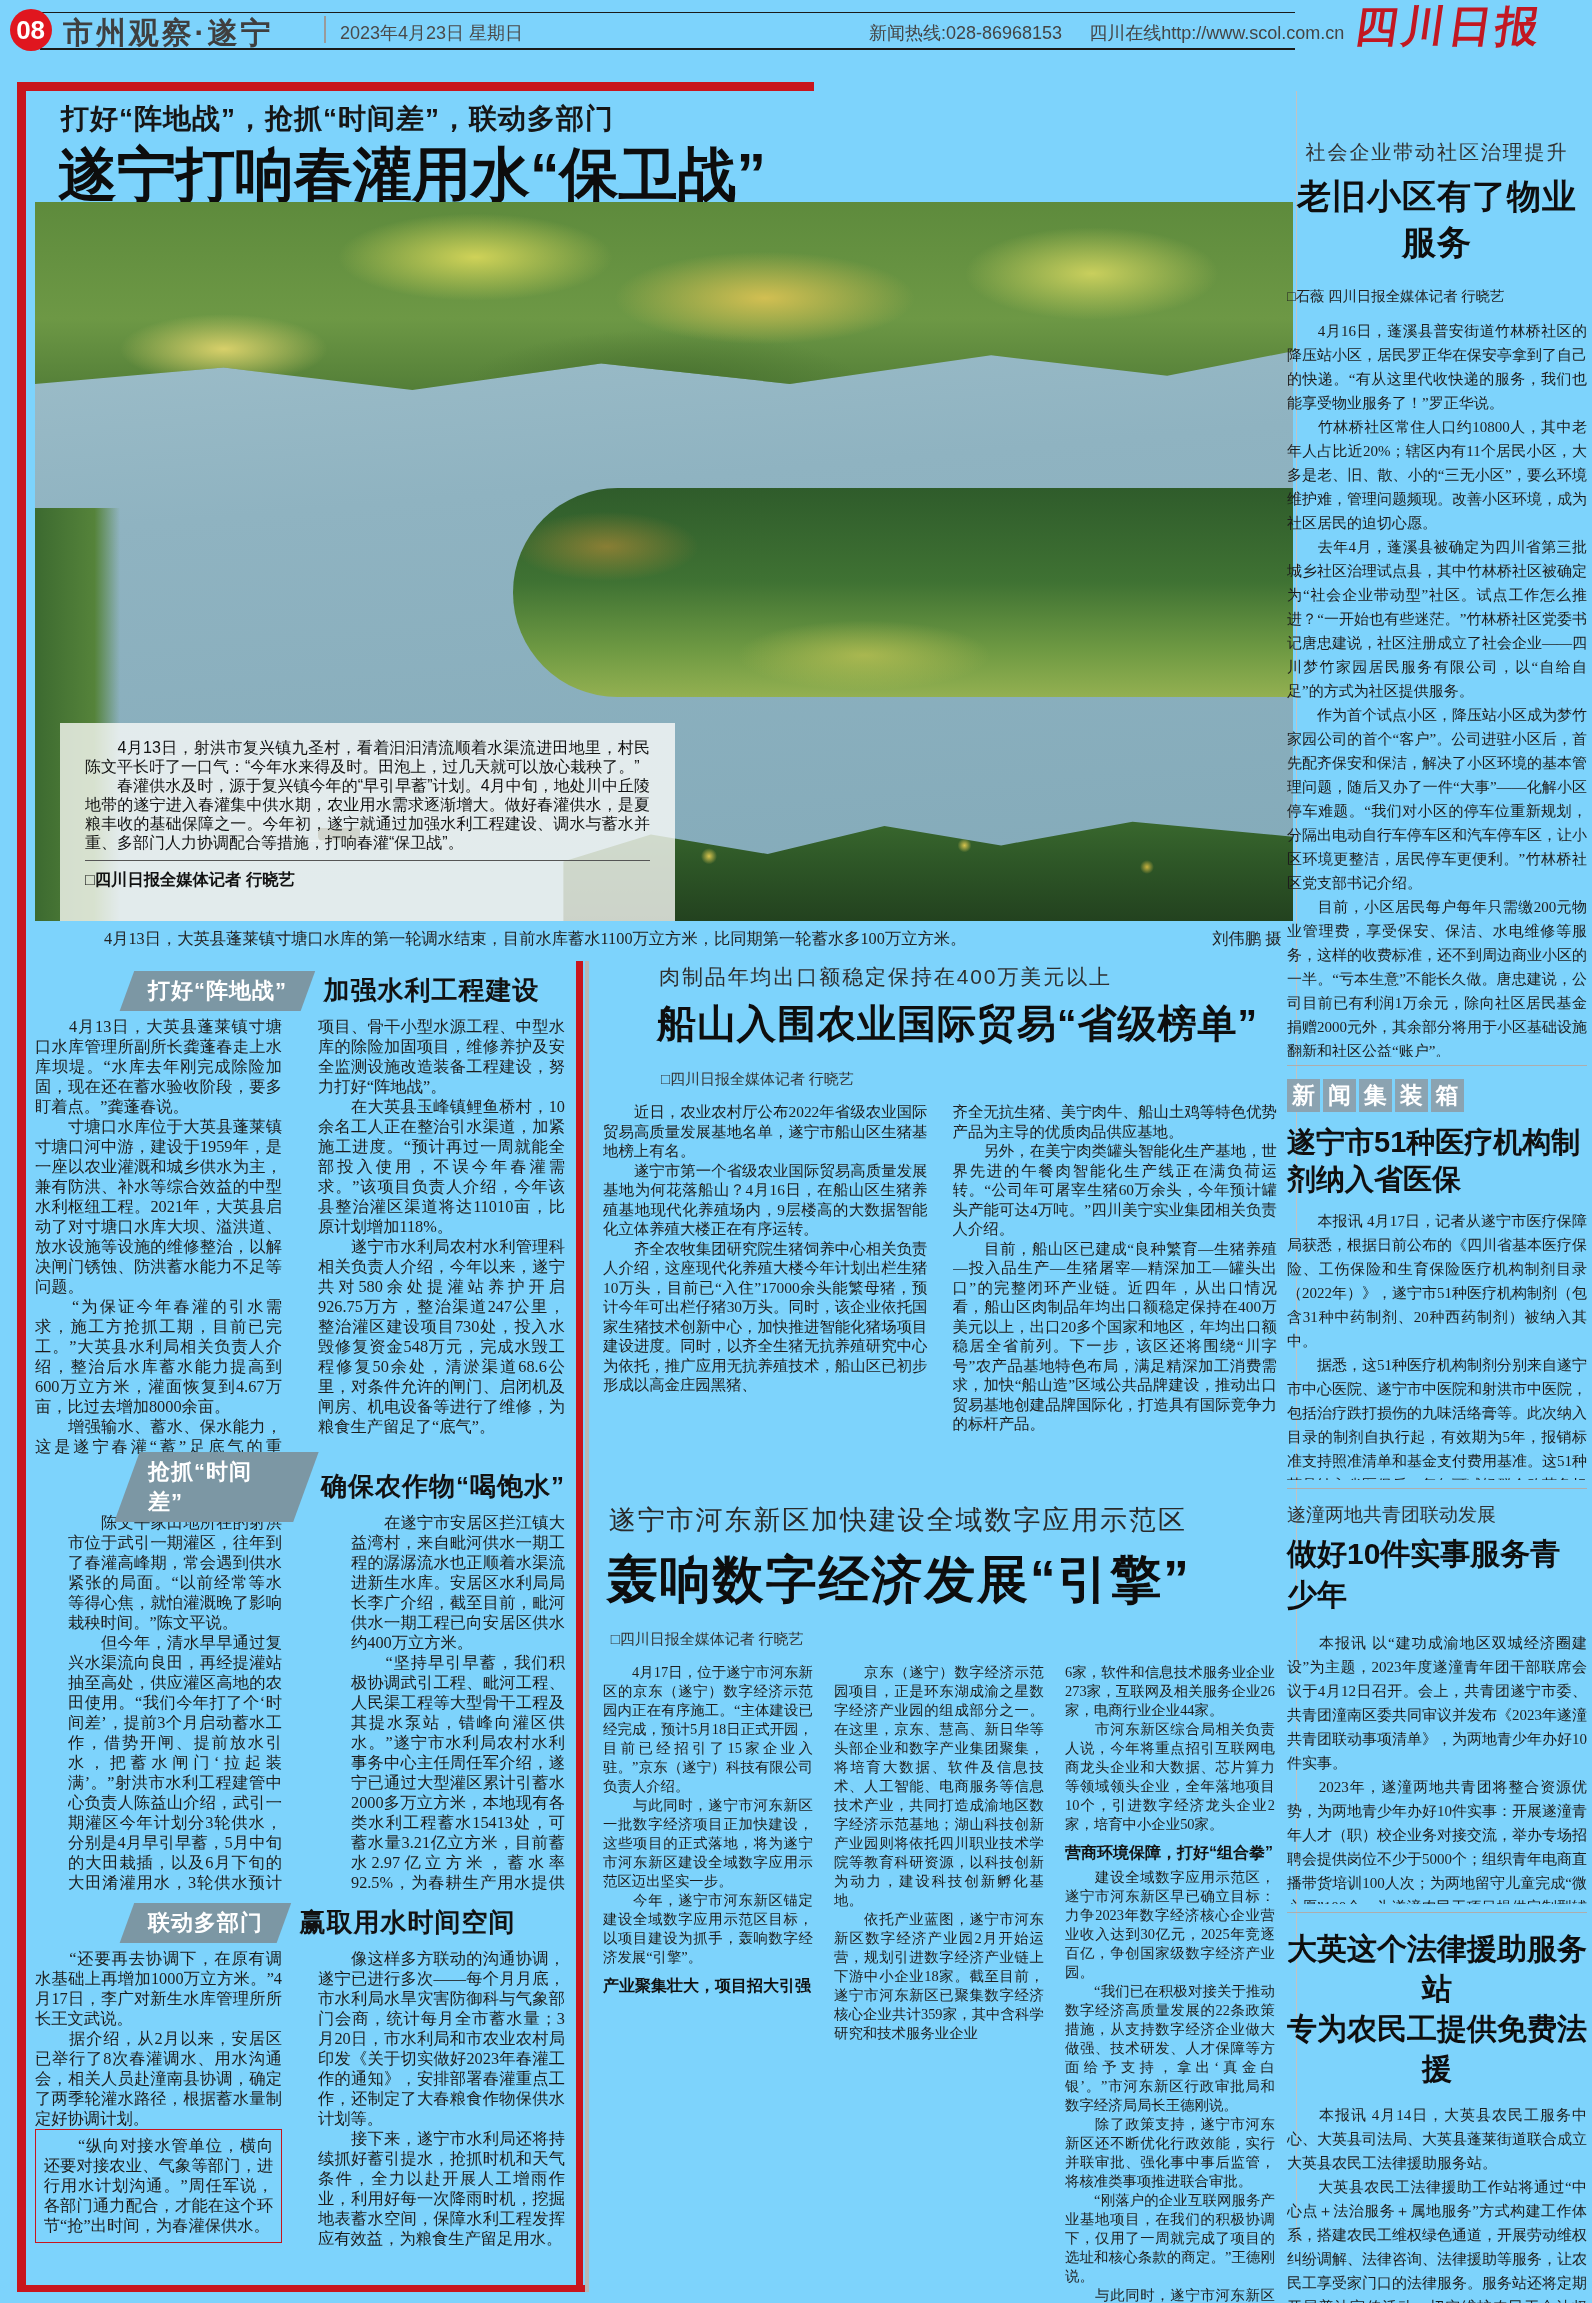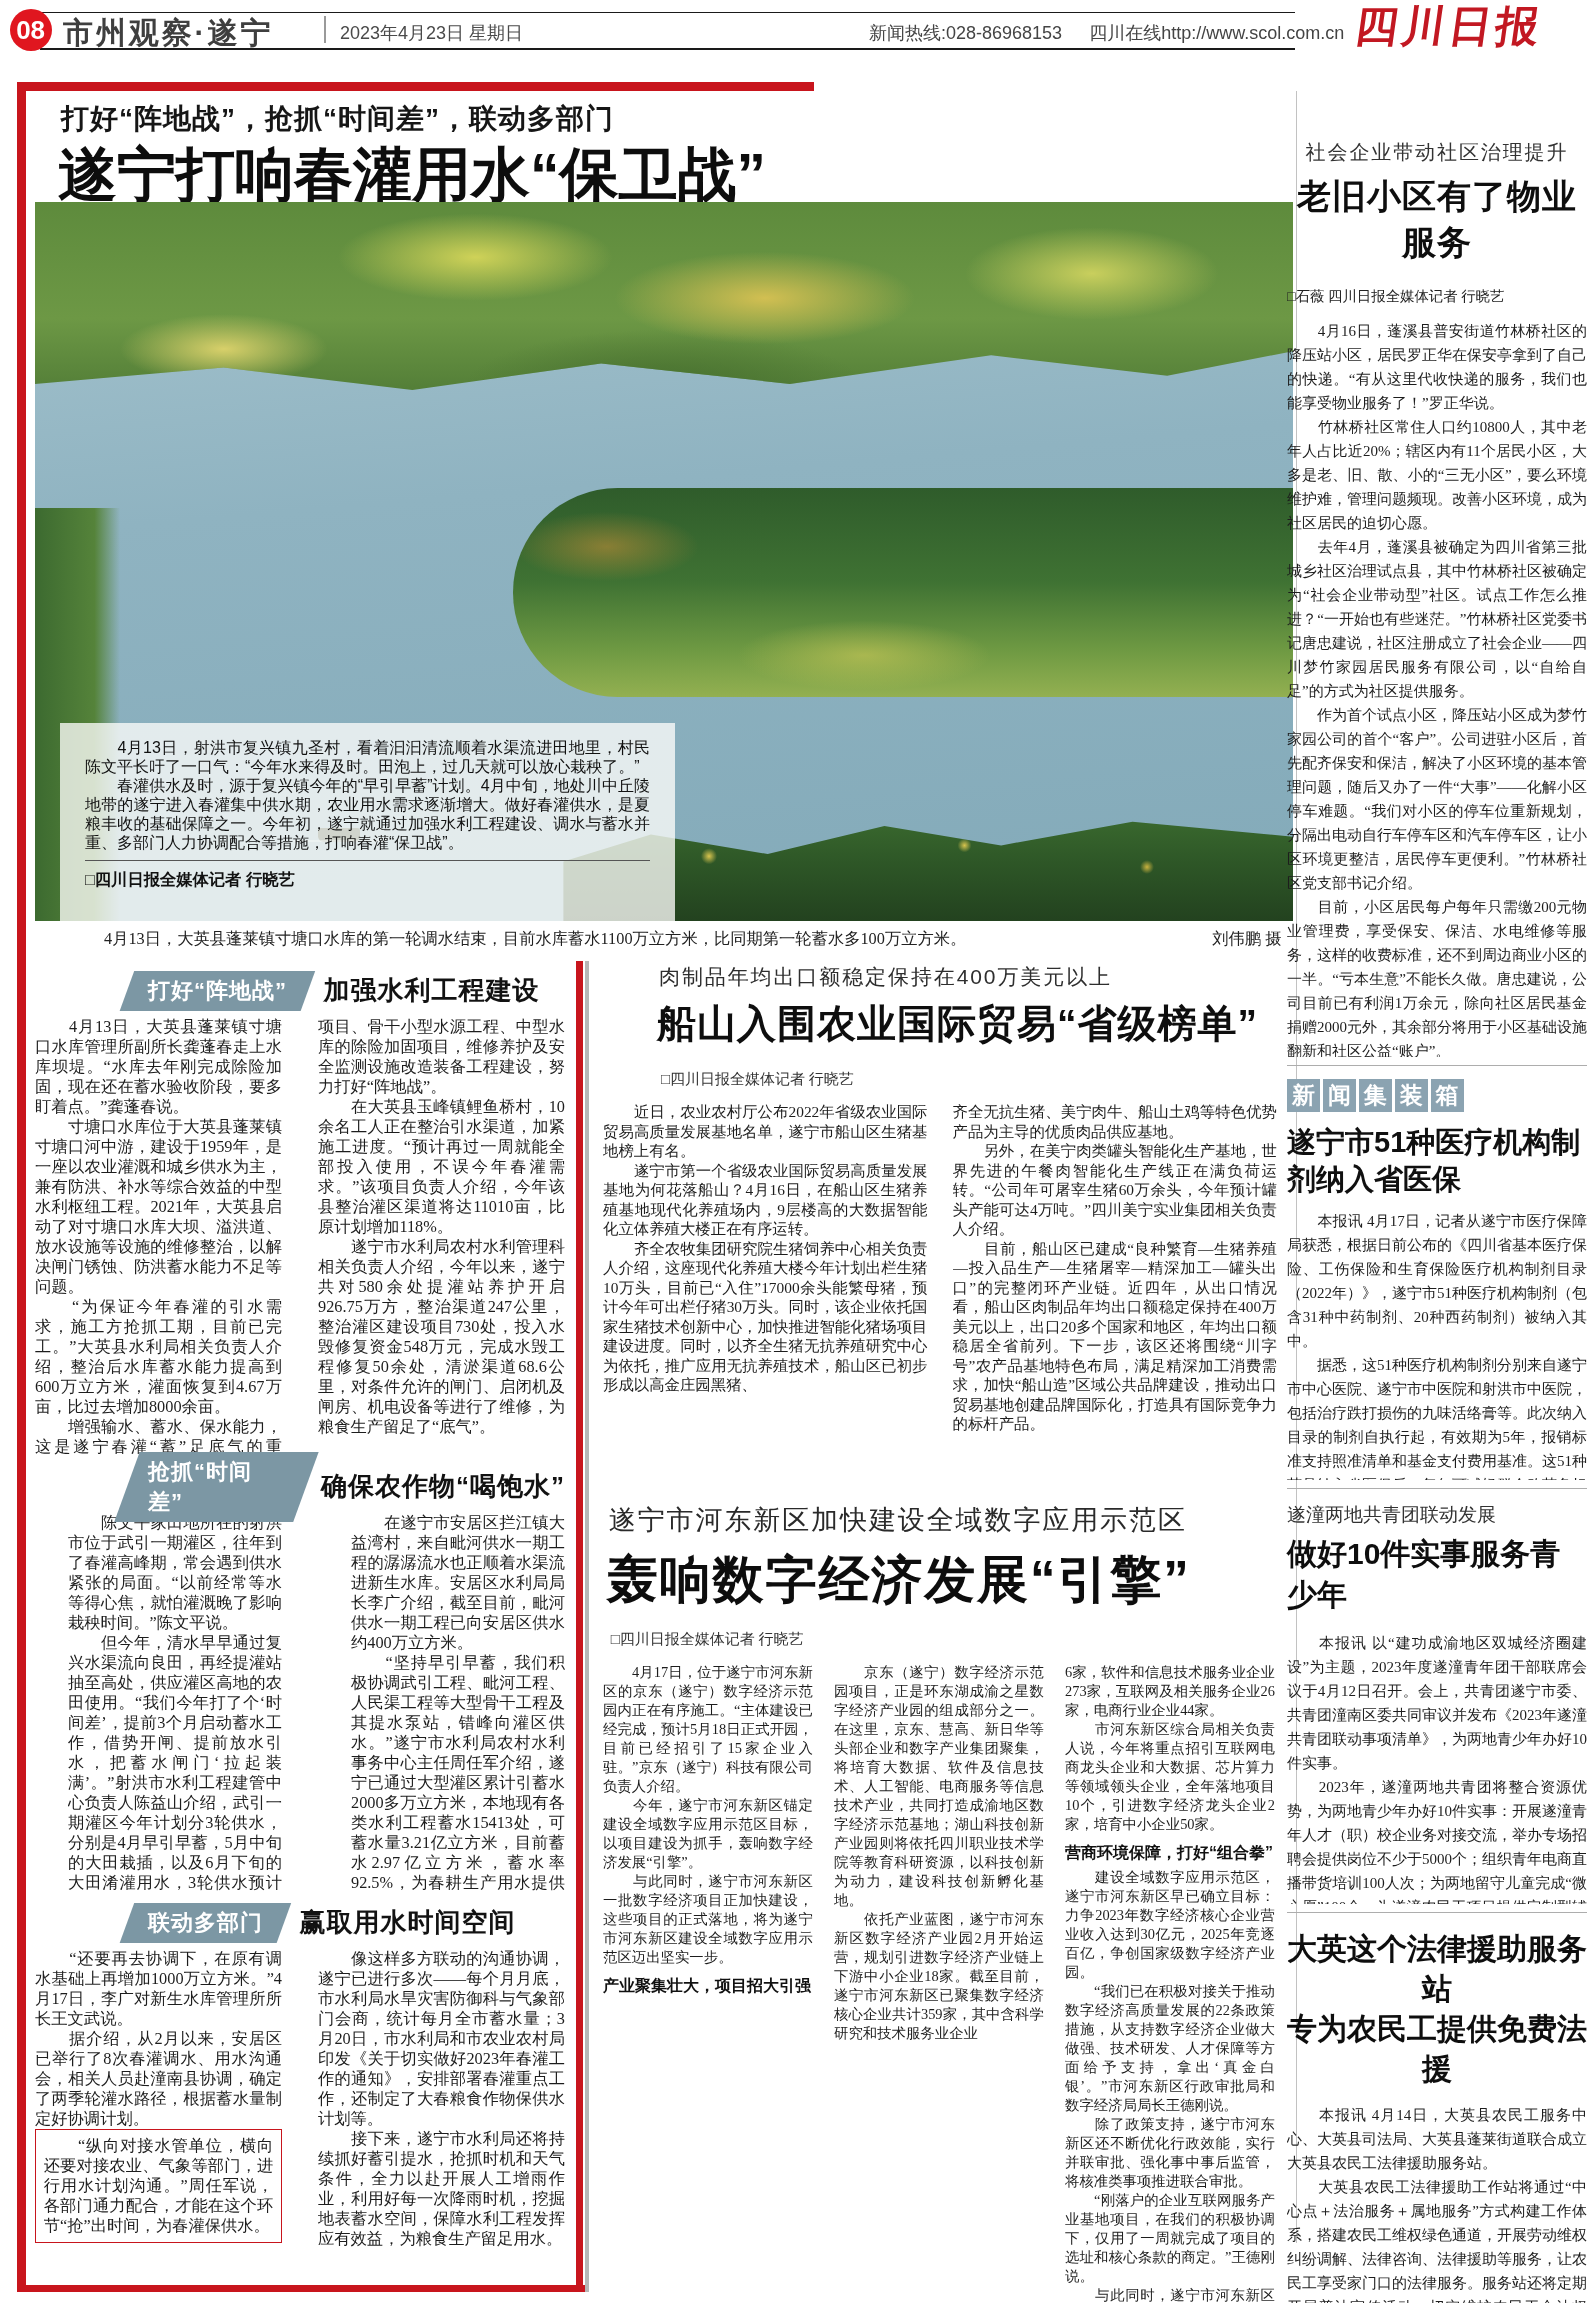--- a/index.html
+++ b/index.html
@@ -1,16 +1,16 @@
 <!DOCTYPE html>
 <html><head>
 <meta charset="utf-8">
 <style>
   html,body{margin:0;padding:0;background:#e8e8e8;}
-  .page{position:relative;width:1593px;height:2304px;background:#ffffff;overflow:hidden;
+  .page{position:relative;width:1593px;height:2304px;background:#7dd3fc;overflow:hidden;
         font-family:"Liberation Serif",serif;color:#1d1d1d;}
   
   .mast-line{position:absolute;background:#1a1a1a;height:1.9px;}
   .page-circle{position:absolute;left:9.6px;top:8.6px;width:42px;height:42px;border-radius:50%;
                background:#e0161f;color:#fff;font-family:"Liberation Sans",sans-serif;
                font-weight:bold;font-size:26px;line-height:42px;text-align:center;}
   .section-name{position:absolute;left:63px;top:12.5px;font-family:"Liberation Sans",sans-serif;
                 font-weight:bold;font-size:30px;color:#3f3f3f;letter-spacing:2.9px;}
   .mast-div{position:absolute;left:324px;top:16.3px;width:1.9px;height:27px;background:#9a9a9a;}
   .mast-date{position:absolute;left:340px;top:21px;font-family:"Liberation Sans",sans-serif;
@@ -251,22 +251,22 @@
           </div>
       </div>
     </div>
     <div class="dig-wrap">
       <div class="dig-kicker">遂宁市河东新区加快建设全域数字应用示范区</div>
       <div class="dig-headline">轰响数字经济发展“引擎”</div>
       <div class="dig-byline">□四川日报全媒体记者 行晓艺</div>
       <div class="dig-cols">
         <div class="dcol">
             <p>　　4月17日，位于遂宁市河东新区的京东（遂宁）数字经济示范园内正在有序施工。“主体建设已经完成，预计5月18日正式开园，目前已经招引了15家企业入驻。”京东（遂宁）科技有限公司负责人介绍。</p>
+            <p>　　与此同时，遂宁市河东新区一批数字经济项目正加快建设，这些项目的正式落地，将为遂宁市河东新区建设全域数字应用示范区迈出坚实一步。</p>
             <p>　　今年，遂宁市河东新区锚定建设全域数字应用示范区目标，以项目建设为抓手，轰响数字经济发展“引擎”。</p>
-            <p>　　与此同时，遂宁市河东新区一批数字经济项目正加快建设，这些项目的正式落地，将为遂宁市河东新区建设全域数字应用示范区迈出坚实一步。</p>
             <p class="subhead">产业聚集壮大，项目招大引强</p>
           </div>
         <div class="dcol">
             <p>　　京东（遂宁）数字经济示范园项目，正是环东湖成渝之星数字经济产业园的组成部分之一。在这里，京东、慧高、新日华等头部企业和数字产业集团聚集，将培育大数据、软件及信息技术、人工智能、电商服务等信息技术产业，共同打造成渝地区数字经济示范基地；湖山科技创新产业园则将依托四川职业技术学院等教育科研资源，以科技创新为动力，建设科技创新孵化基地。</p>
             <p>　　依托产业蓝图，遂宁市河东新区数字经济产业园2月开始运营，规划引进数字经济产业链上下游中小企业18家。截至目前，遂宁市河东新区已聚集数字经济核心企业共计359家，其中含科学研究和技术服务业企业</p>
           </div>
         <div class="dcol">
             <p>6家，软件和信息技术服务业企业273家，互联网及相关服务企业26家，电商行业企业44家。</p>
             <p>　　市河东新区综合局相关负责人说，今年将重点招引互联网电商龙头企业和大数据、芯片算力等领域领头企业，全年落地项目10个，引进数字经济龙头企业2家，培育中小企业50家。</p>
             <p class="subhead">营商环境保障，打好“组合拳”</p>

